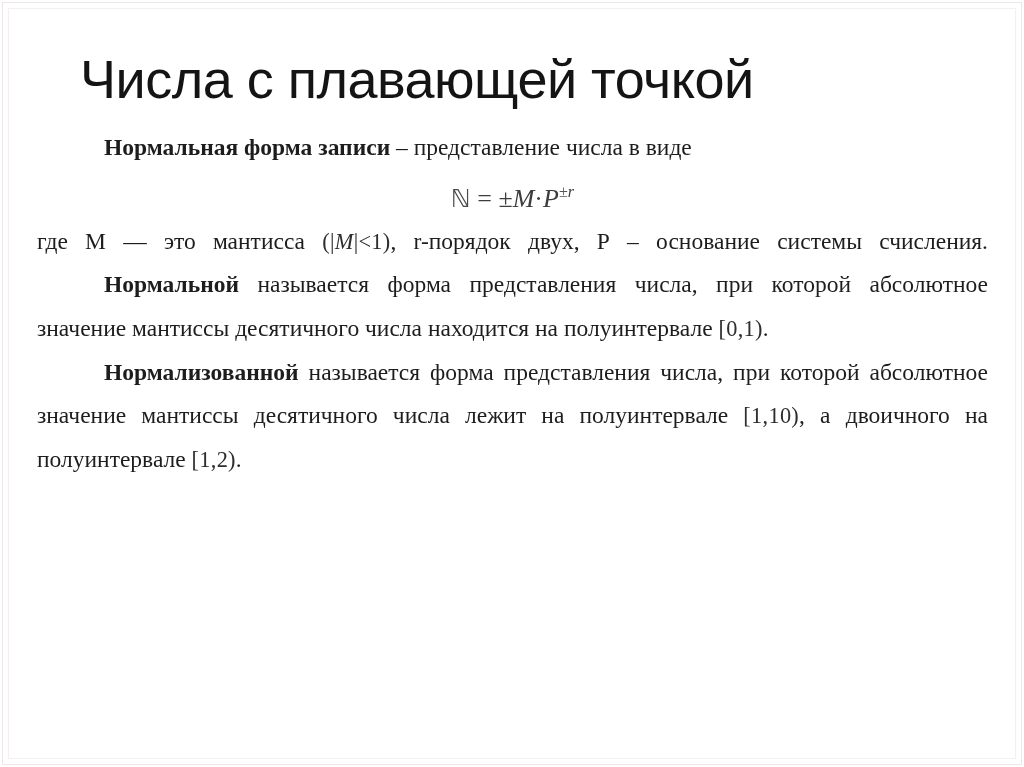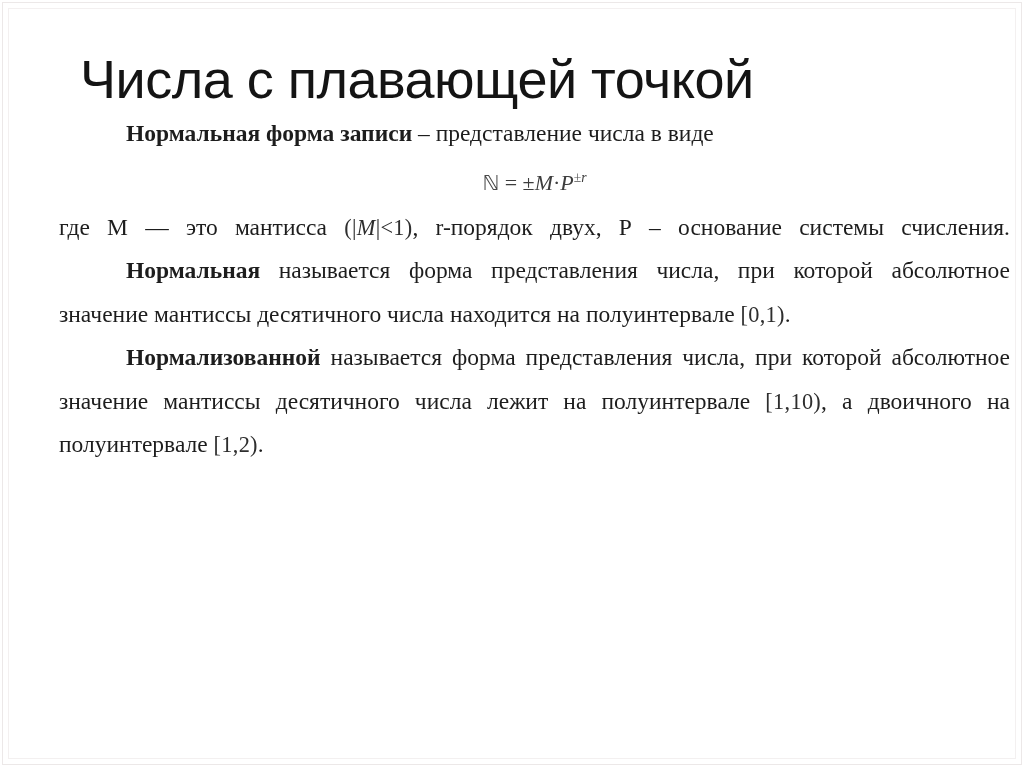--- a/index.html
+++ b/index.html
@@ -35,38 +35,37 @@
     font-size: 54px;
     line-height: 1.15;
     font-weight: 400;
     color: #141414;
     letter-spacing: -0.5px;
     white-space: nowrap;
   }
   .slide-body {
     position: absolute;
     left: 37px;
-    top: 112px;
+    top: 126px;
     width: 951px;
     font-size: 23.5px;
     line-height: 43.6px;
     color: #1d1d1d;
-    margin-left: 22px;
   }
   .para {
     margin: 0;
     padding: 0;
   }
   .p-indent  { text-indent: 67px; }
   .p-justify { text-align: justify; }
   .p-stretch { text-align-last: justify; }
   .p-formula {
     text-align: center;
     color: #3d3d3d;
-    font-size: 22px;
+    font-size: 26px;
   }
   .seg-plain  {}
   .seg-bold   { font-weight: 700; }
   .seg-it     { font-style: italic; }
   .seg-bb     { font-family: "DejaVu Sans", "DejaVu Serif", sans-serif; font-size: 0.95em; color: #4a4a4a; }
   .seg-sup    { vertical-align: super; font-size: 0.62em; color: #555555; }
   .seg-sup-it { vertical-align: super; font-size: 0.62em; font-style: italic; }
   .seg-math   { color: #2e2e2e; font-size: 0.95em; letter-spacing: 0.3px; }
   .seg-math-it{ color: #2e2e2e; font-size: 0.95em; font-style: italic; letter-spacing: 0.3px; }
 </style>
@@ -76,16 +75,16 @@
 <div class="slide">
   <div class="frame-outer"></div>
   <div class="frame-inner"></div>
 
   <h1 class="slide-title">Числа с плавающей точкой</h1>
 
   <div class="slide-body">
       <p class="para p-indent"><span class="seg-bold">Нормальная форма записи</span><span class="seg-plain"> – представление числа в виде</span></p>
       <p class="para p-formula"><span class="seg-bb">ℕ</span><span class="seg-plain"> = ±</span><span class="seg-it">M</span><span class="seg-plain">·</span><span class="seg-it">P</span><span class="seg-sup">±</span><span class="seg-sup-it">r</span></p>
       <p class="para p-justify p-stretch"><span class="seg-plain">где М — это мантисса </span><span class="seg-math">(|</span><span class="seg-math-it">M</span><span class="seg-math">|&lt;1)</span><span class="seg-plain">, r-порядок двух, Р – основание системы счисления.</span></p>
-      <p class="para p-indent p-justify"><span class="seg-bold">Нормальная</span><span class="seg-plain"> называется форма представления числа, при которой абсолютное значение мантиссы десятичного числа находится на полуинтервале </span><span class="seg-math">[0,1)</span><span class="seg-plain">.</span></p>
+      <p class="para p-indent p-justify"><span class="seg-bold">Нормальной</span><span class="seg-plain"> называется форма представления числа, при которой абсолютное значение мантиссы десятичного числа находится на полуинтервале </span><span class="seg-math">[0,1)</span><span class="seg-plain">.</span></p>
       <p class="para p-indent p-justify"><span class="seg-bold">Нормализованной</span><span class="seg-plain"> называется форма представления числа, при которой абсолютное значение мантиссы десятичного числа лежит на полуинтервале </span><span class="seg-math">[1,10)</span><span class="seg-plain">, а двоичного на полуинтервале </span><span class="seg-math">[1,2)</span><span class="seg-plain">.</span></p>
     </div>
 </div>
 
 </body></html>

